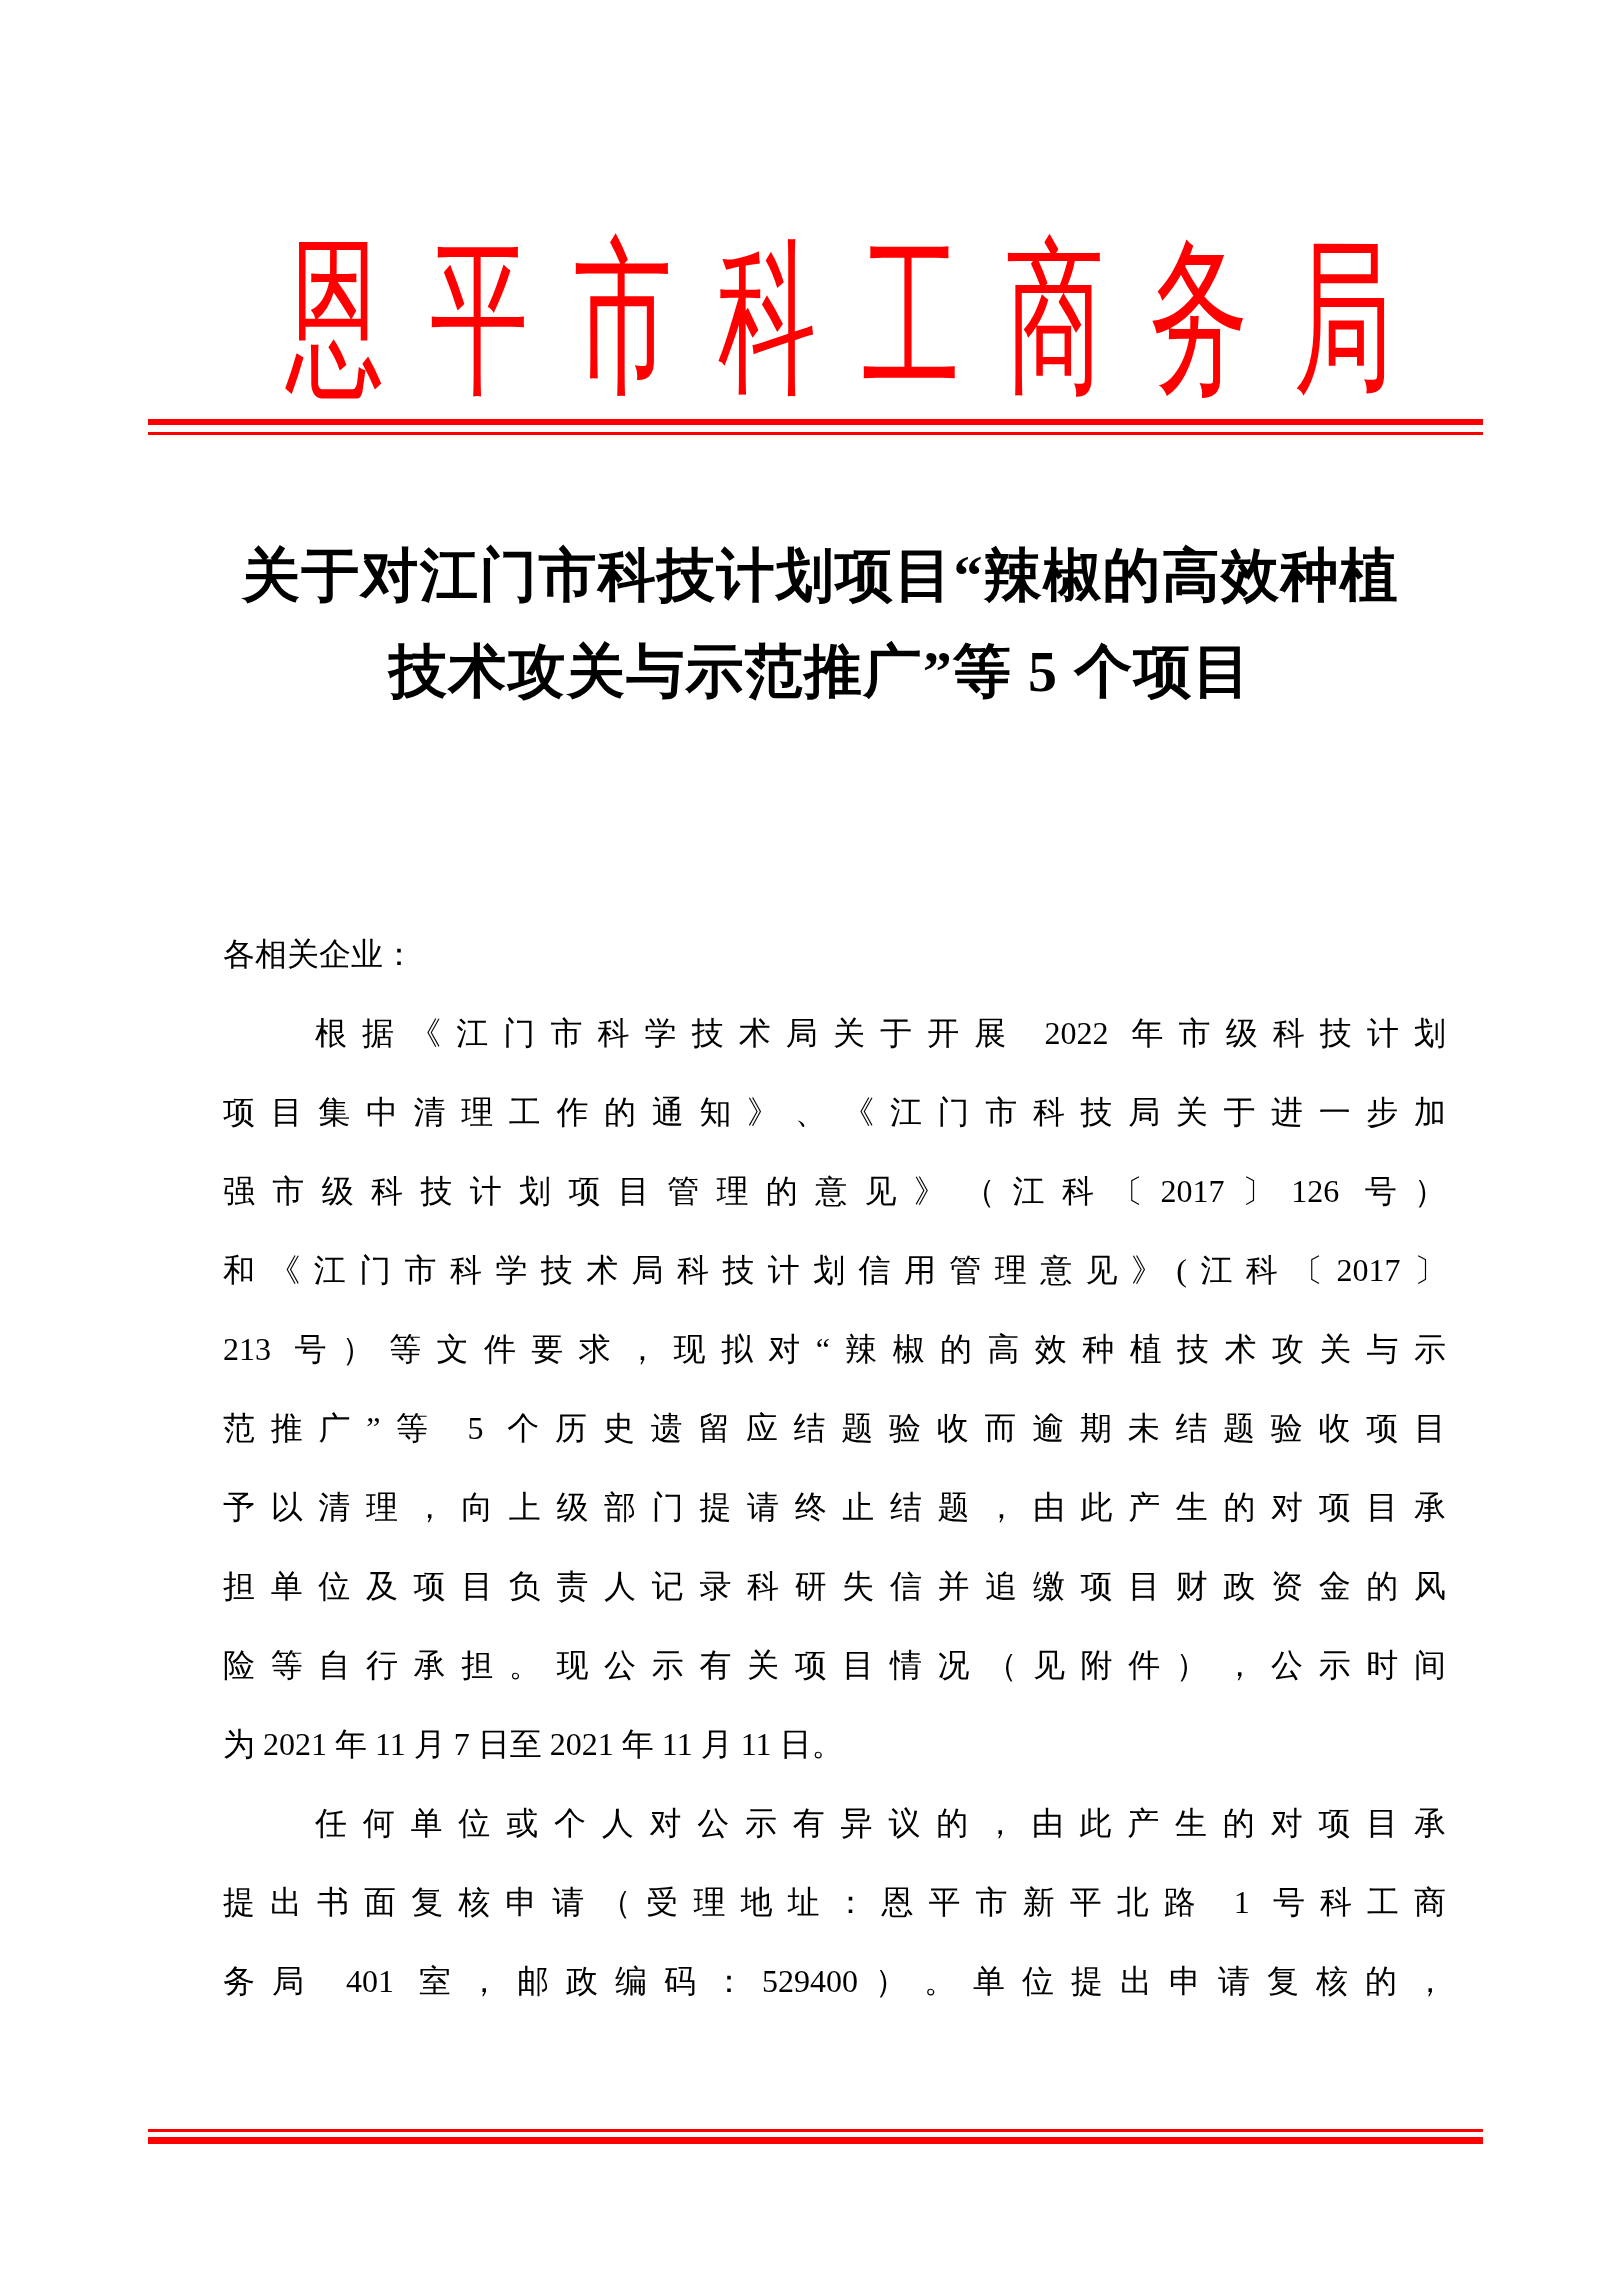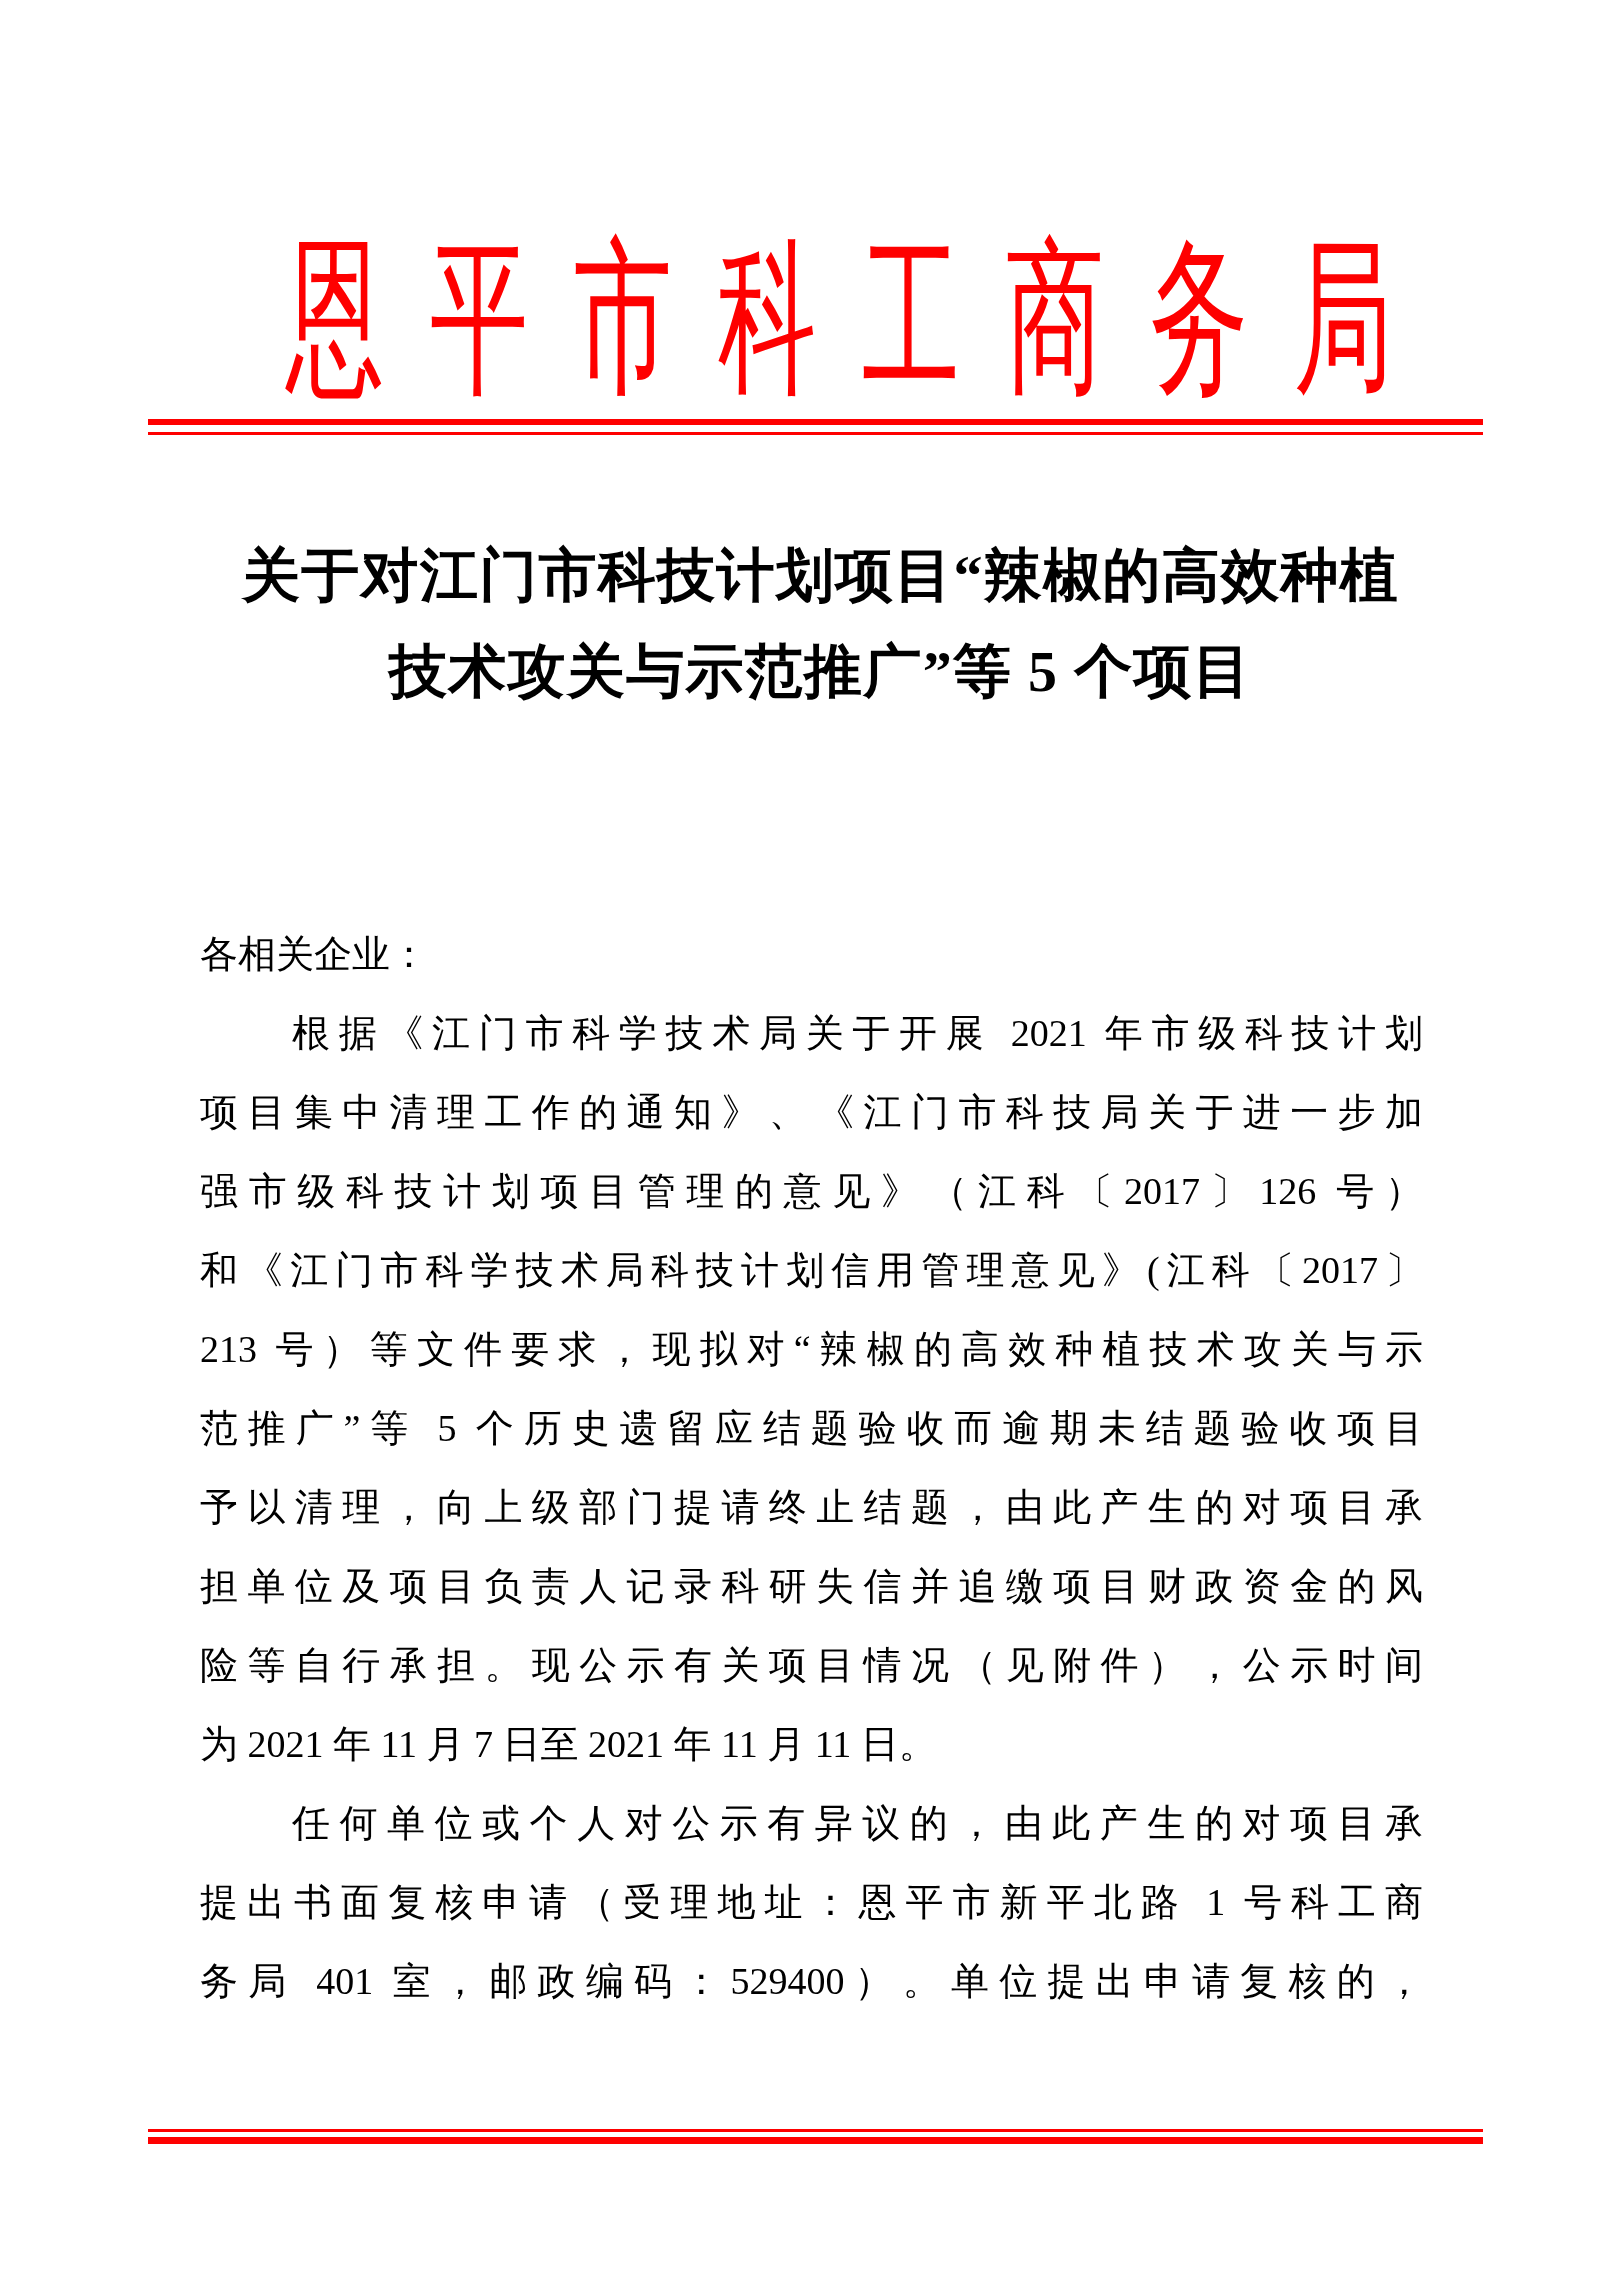--- a/index.html
+++ b/index.html
@@ -58,24 +58,24 @@
     color:var(--ink);
     font-size:58px;
     font-weight:bold;
     line-height:96px;
     letter-spacing:1.3px;
   }
   
   .body-text{
     position:absolute;
     top:915px;
-    left:200px;
+    left:223px;
     width:1223px;
     color:var(--ink);
-    font-size:38px;
+    font-size:32px;
     font-family:Liberation Serif, serif;
   }
   .b-line{
     height:79px;
     line-height:79px;
     text-align:left;
     overflow:hidden;
   }
   .b-line.fill{
     text-align:justify;
@@ -97,21 +97,21 @@
   <div class="rule t-thick"></div>
   <div class="rule t-thin"></div>
 
   <div class="doc-title">
     <div class="t-line">关于对江门市科技计划项目“辣椒的高效种植</div>
     <div class="t-line">技术攻关与示范推广”等 5 个项目</div>
   </div>
 
   <div class="body-text">
     <div class="b-line">各相关企业：</div>
-    <div class="b-line fill indent">根据《江门市科学技术局关于开展 2021 年市级科技计划</div>
+    <div class="b-line fill indent">根据《江门市科学技术局关于开展 2022 年市级科技计划</div>
     <div class="b-line fill">项目集中清理工作的通知》、《江门市科技局关于进一步加</div>
     <div class="b-line fill">强市级科技计划项目管理的意见》（江科〔2017〕126 号）</div>
     <div class="b-line fill">和《江门市科学技术局科技计划信用管理意见》(江科〔2017〕</div>
     <div class="b-line fill">213 号）等文件要求，现拟对“辣椒的高效种植技术攻关与示</div>
     <div class="b-line fill">范推广”等 5 个历史遗留应结题验收而逾期未结题验收项目</div>
     <div class="b-line fill">予以清理，向上级部门提请终止结题，由此产生的对项目承</div>
     <div class="b-line fill">担单位及项目负责人记录科研失信并追缴项目财政资金的风</div>
     <div class="b-line fill">险等自行承担。现公示有关项目情况（见附件），公示时间</div>
     <div class="b-line">为 2021 年 11 月 7 日至 2021 年 11 月 11 日。</div>
     <div class="b-line fill indent">任何单位或个人对公示有异议的，由此产生的对项目承</div>

